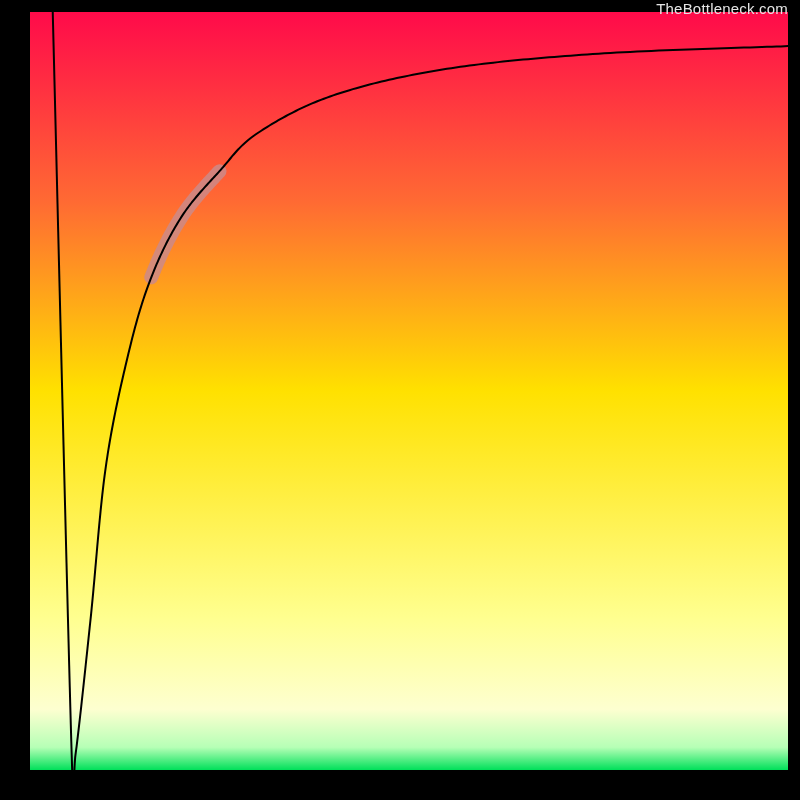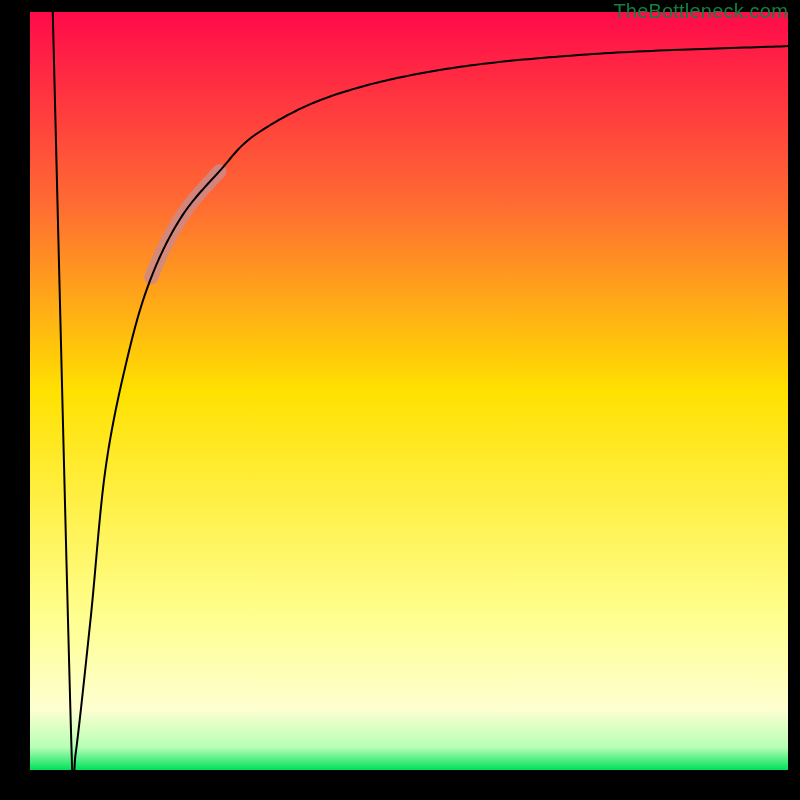--- a/index.html
+++ b/index.html
@@ -22,22 +22,22 @@
     position: absolute;
     left: 30px;
     top: 12px;
     width: 758px;   
     height: 758px;  
   }
   .watermark {
     position: absolute;
     top: 0px;
     right: 12px;
-    color: #15803d;
-    font-size: 20px;
+    color: #e5e5e5;
+    font-size: 15px;
     font-weight: 400;
     letter-spacing: 0.2px;
     z-index: 5;
     user-select: none;
   }
 </style>
 </head>
 <body>
 
 <div class="frame">

